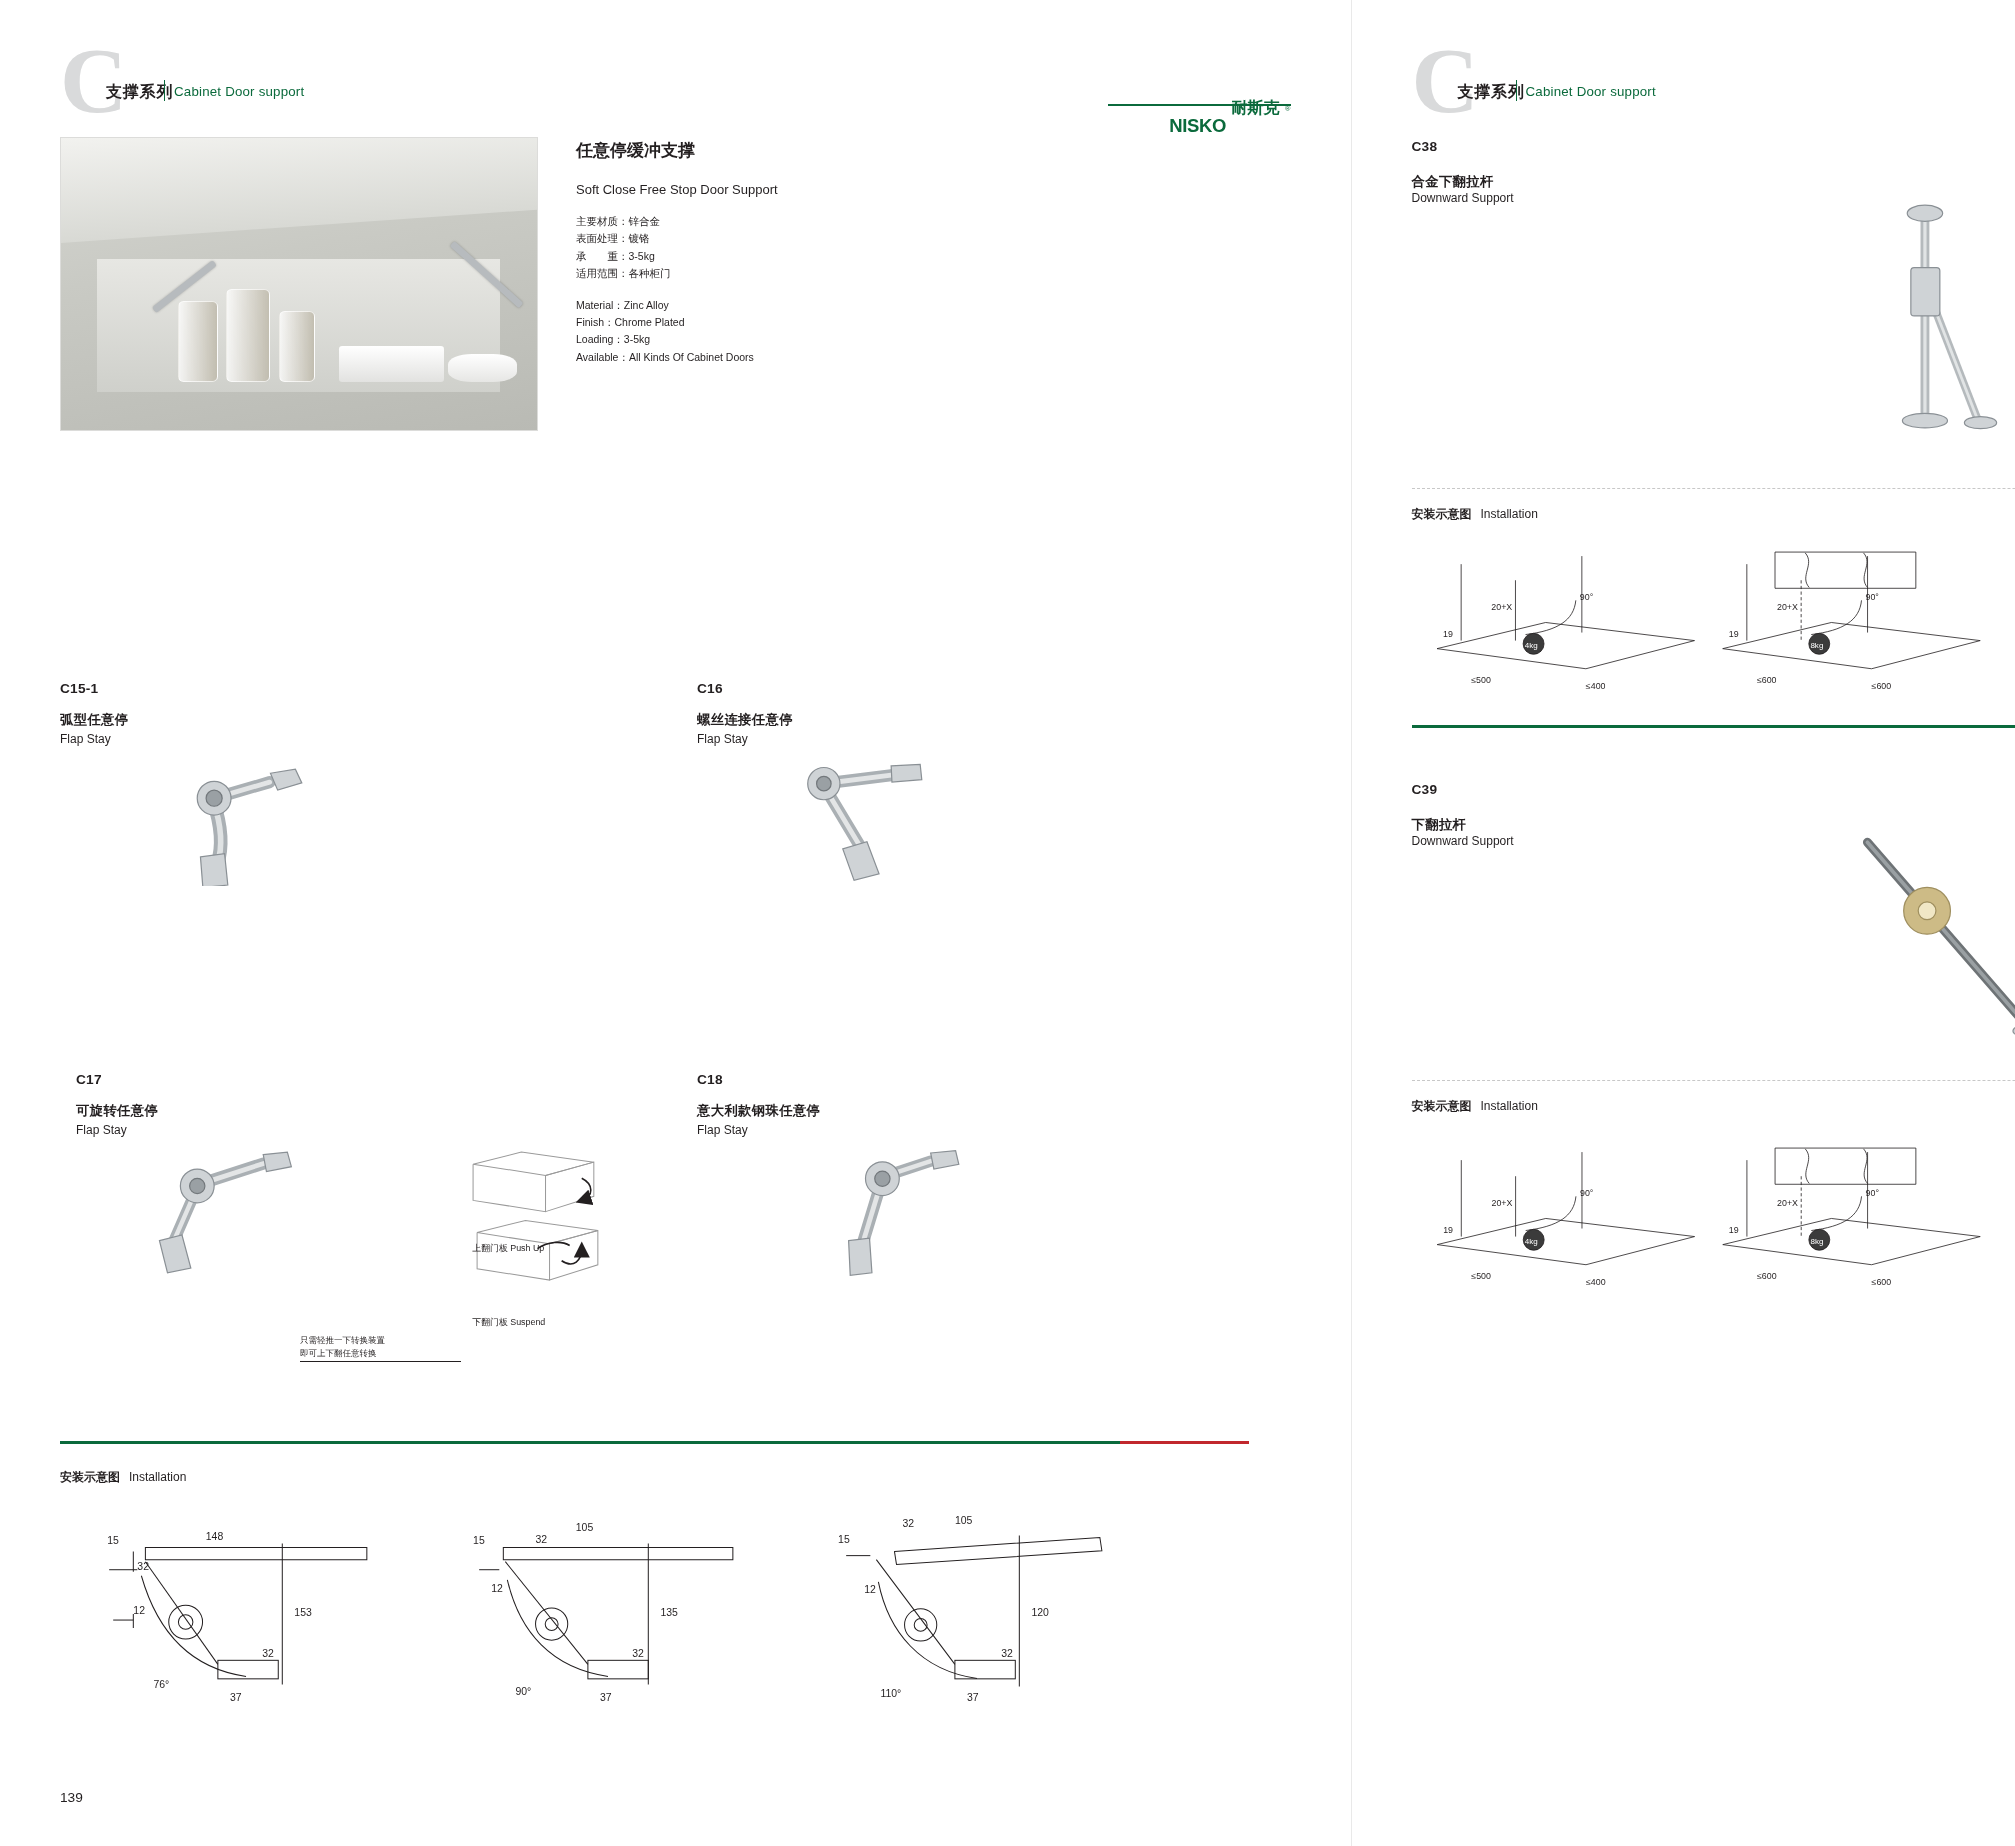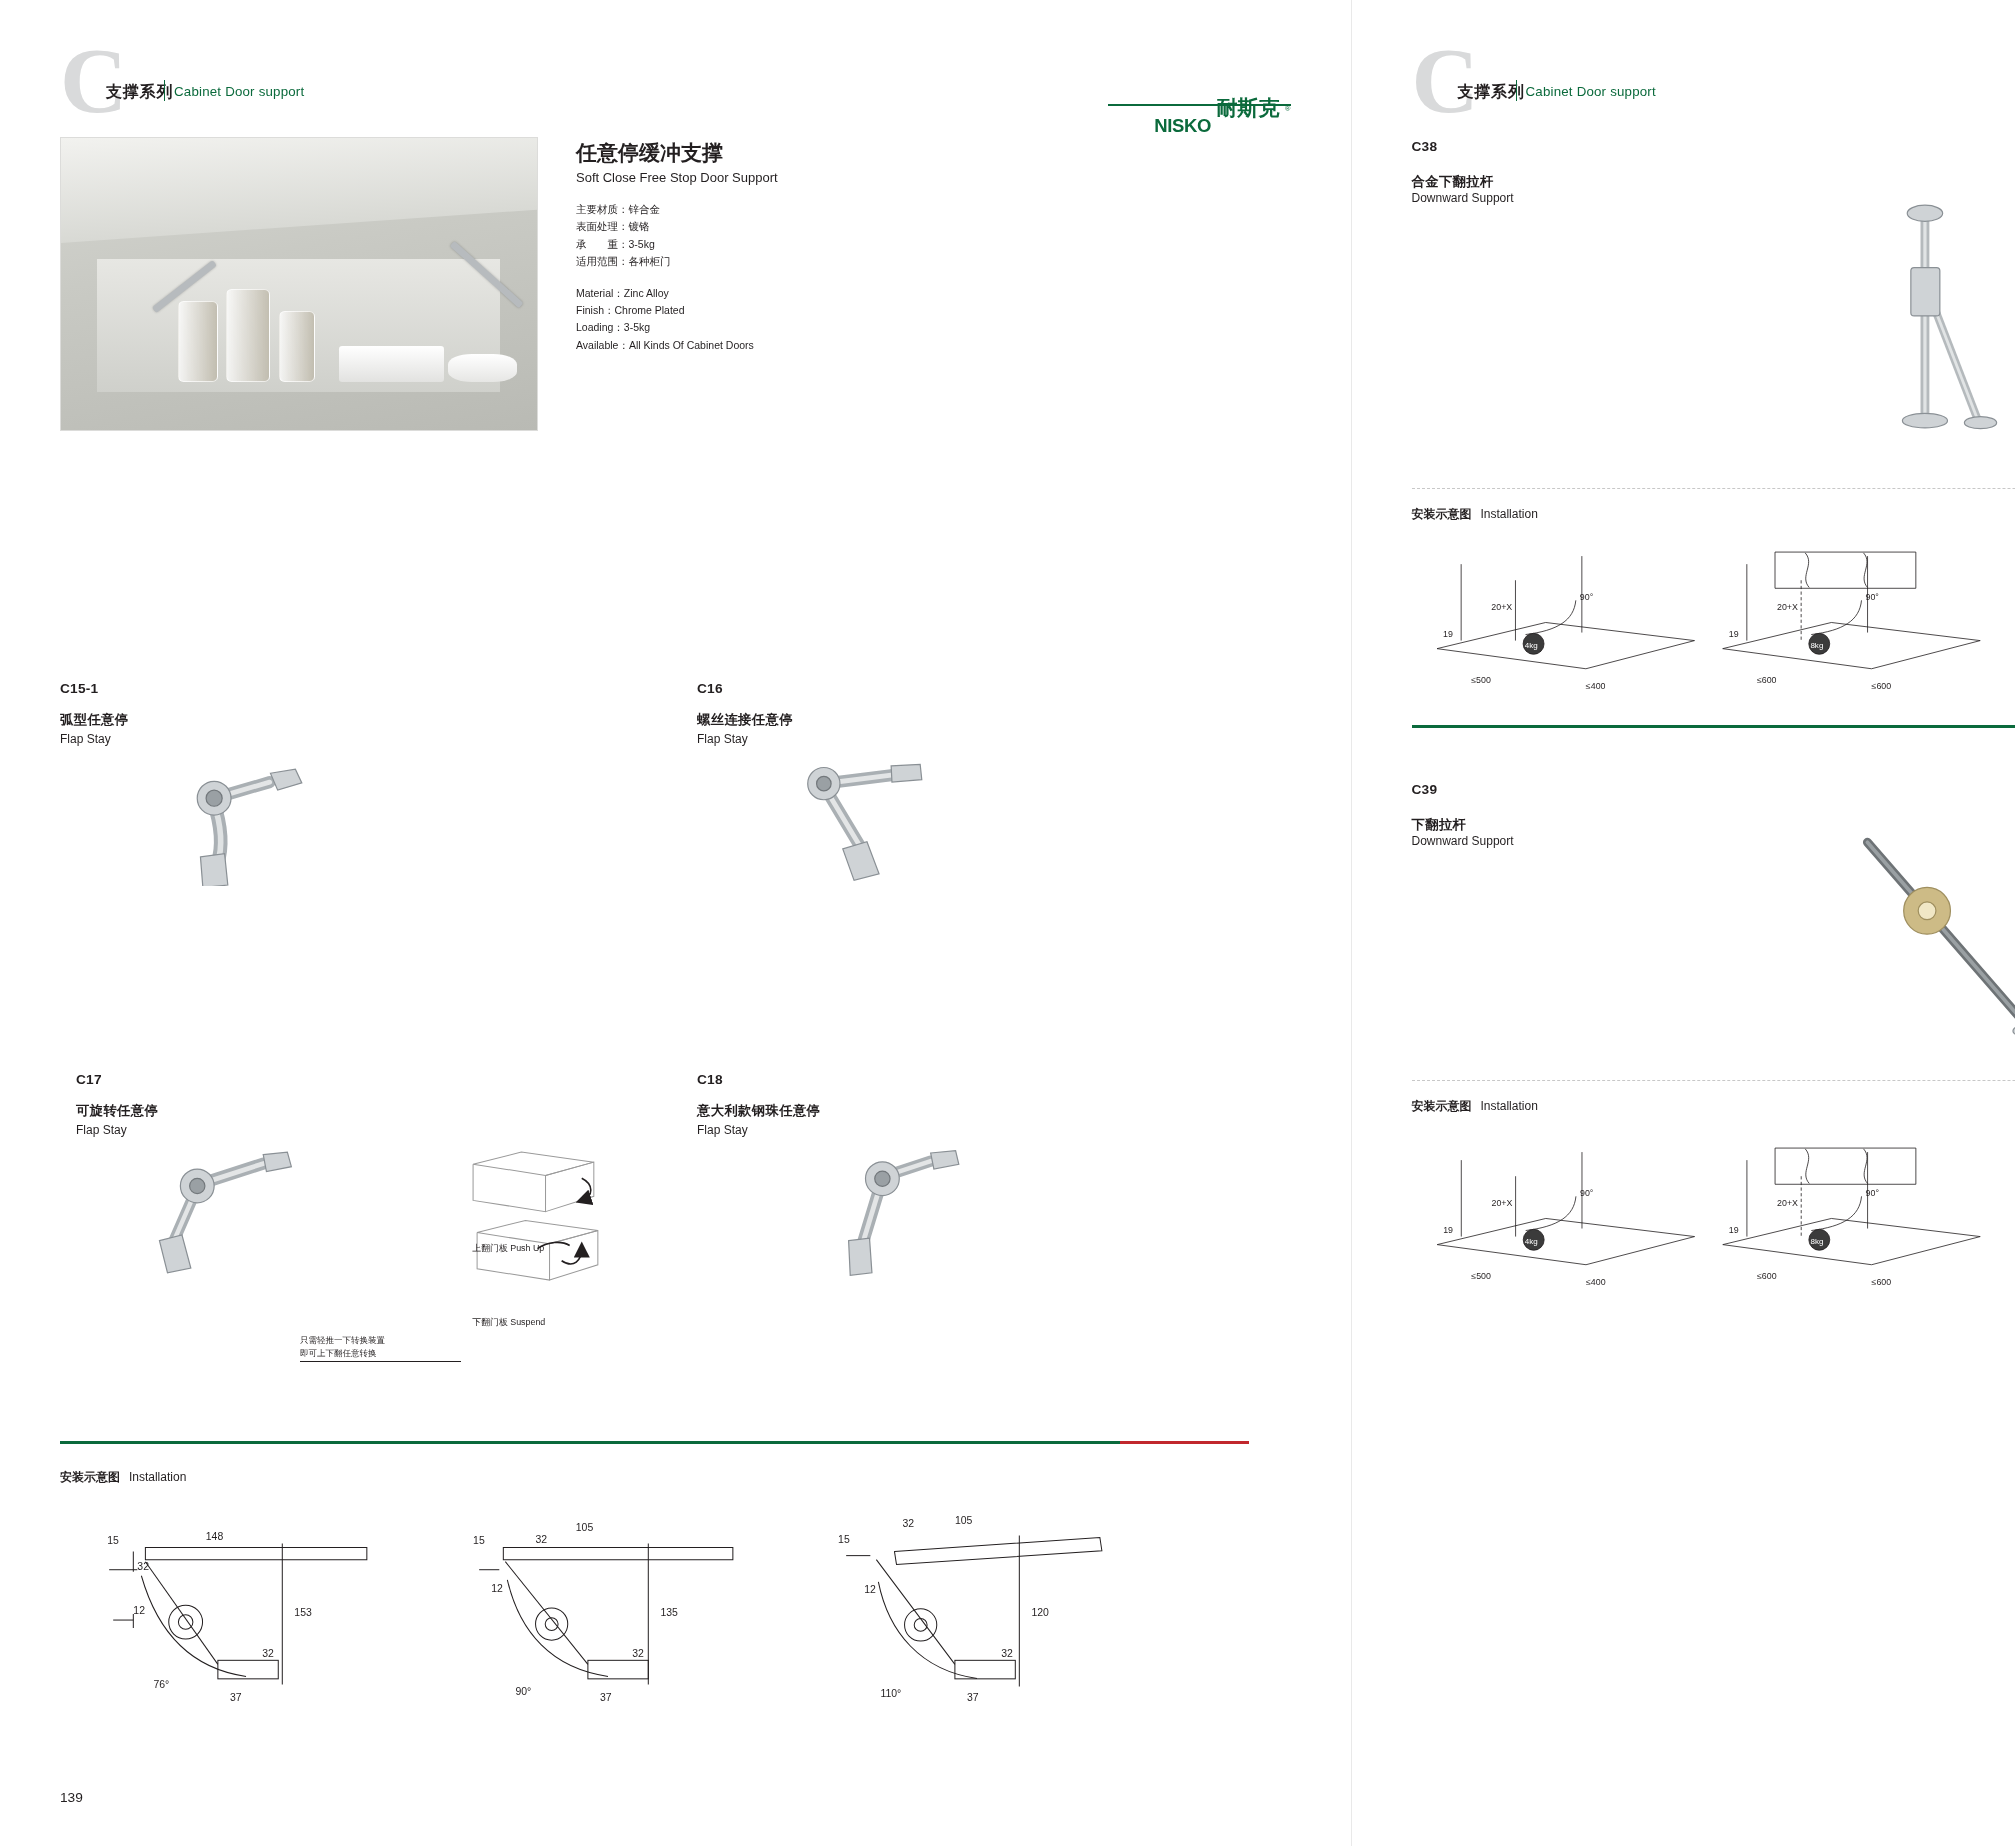--- a/index.html
+++ b/index.html
@@ -30,21 +30,21 @@
   .hdr .divider {
     position:absolute; left:104px; top:36px;
     width:1.2px; height:21px; background:#0b6a3c;
   }
   .hdr .en {
     position:absolute; left:114px; top:40px;
     font-size:13.3px; color:#0b6a3c; letter-spacing:0.2px;
   }
   .hdr .logo { position:absolute; right:0; top:35px; display:flex; align-items:center; gap:5.6px; }
   .hdr .logo .n { font-size:18.5px; font-weight:700; color:#0b6a3c; letter-spacing:-0.4px;margin-top:36px; }
-  .hdr .logo .c { font-size:21px; font-weight:700; color:#0b6a3c; }
+  .hdr .logo .c { font-size:16px; font-weight:700; color:#0b6a3c; }
   .hdr .logo .r { font-size:7.3px; color:#0b6a3c; vertical-align:super; }
   .hdr .logo-underline { position:absolute; right:0; top:60px; width:183px; height:1.6px; background:#0b6a3c; }
 
   
   .code { font-size:13.7px; font-weight:700; color:#231f20; letter-spacing:0.2px; }
   .tcn  { font-size:13.3px; font-weight:700; color:#231f20; letter-spacing:0.4px; }
   .ten  { font-size:12px; color:#231f20; }
 
   .photo {
     background:#e8e8e6;
@@ -71,21 +71,21 @@
   .jarB { left:165px; width:44px; height:93px; }
   .jarC { left:218px; width:36px; height:71px; }
   .plates { position:absolute; left:278px; bottom:48px; width:105px; height:36px; border-radius:3.2px; background:linear-gradient(180deg,#fff,#e2e2e0); }
   .plate2 { position:absolute; left:387px; bottom:48px; width:69px; height:28px; border-radius:24px/10.5px; background:linear-gradient(180deg,#fff,#e6e6e4); }
   .arm1, .arm2 { position:absolute; background:#b7bbbe; border-radius:2.4px; box-shadow:0 0 2.4px rgba(0,0,0,.25); }
   .arm1 { left:85px; top:145px; width:77px; height:7.3px; transform:rotate(-38deg); }
   .arm2 { left:379px; top:133px; width:93px; height:7.3px; transform:rotate(42deg); }
 
   
   .spec { position:absolute; left:576px; top:139px; width:363px; }
-  .spec h3 { font-size:21px; font-weight:700; margin-bottom:3px; }
+  .spec h3 { font-size:17px; font-weight:700; margin-bottom:20px; }
   .spec h4 { font-size:13px; font-weight:400; margin-bottom:16px; }
   .spec .zh p, .spec .en p { font-size:10.5px; line-height:1.65; }
   .spec .en { margin-top:14.5px; }
 
   
   .cell { position:absolute; }
   .cell .code { margin-bottom:15.3px; }
   .cell .tcn { margin-bottom:2.4px; }
 
   .prod {

